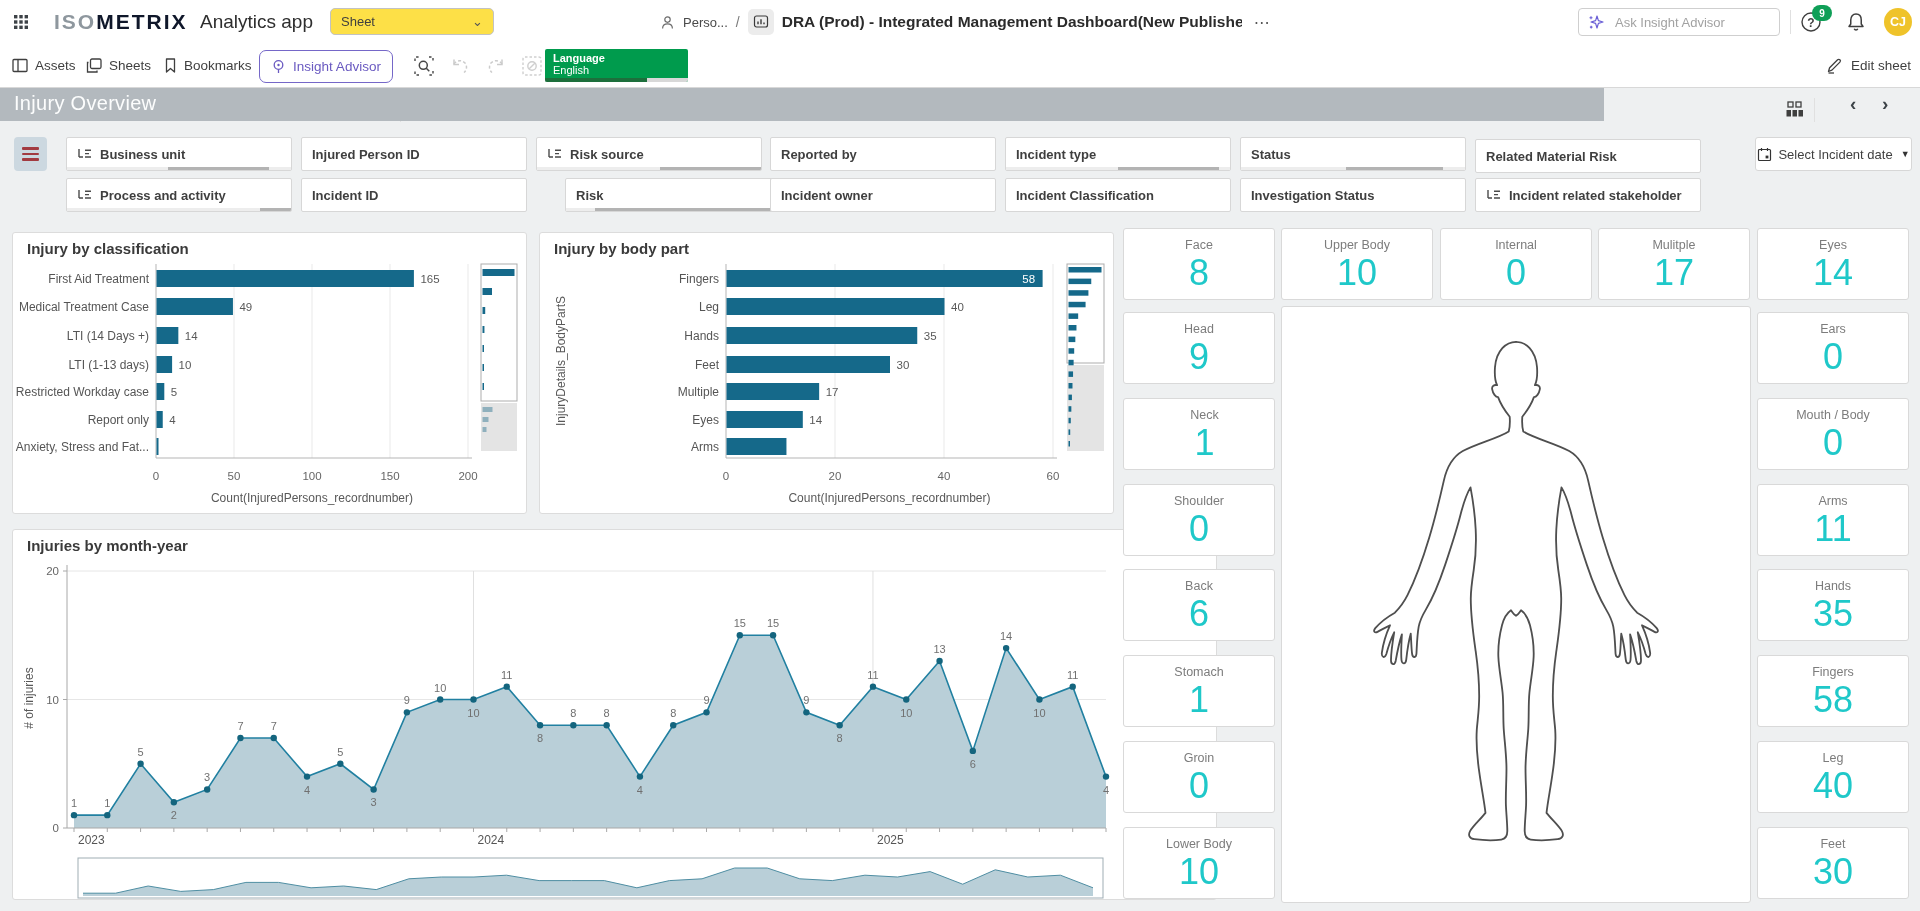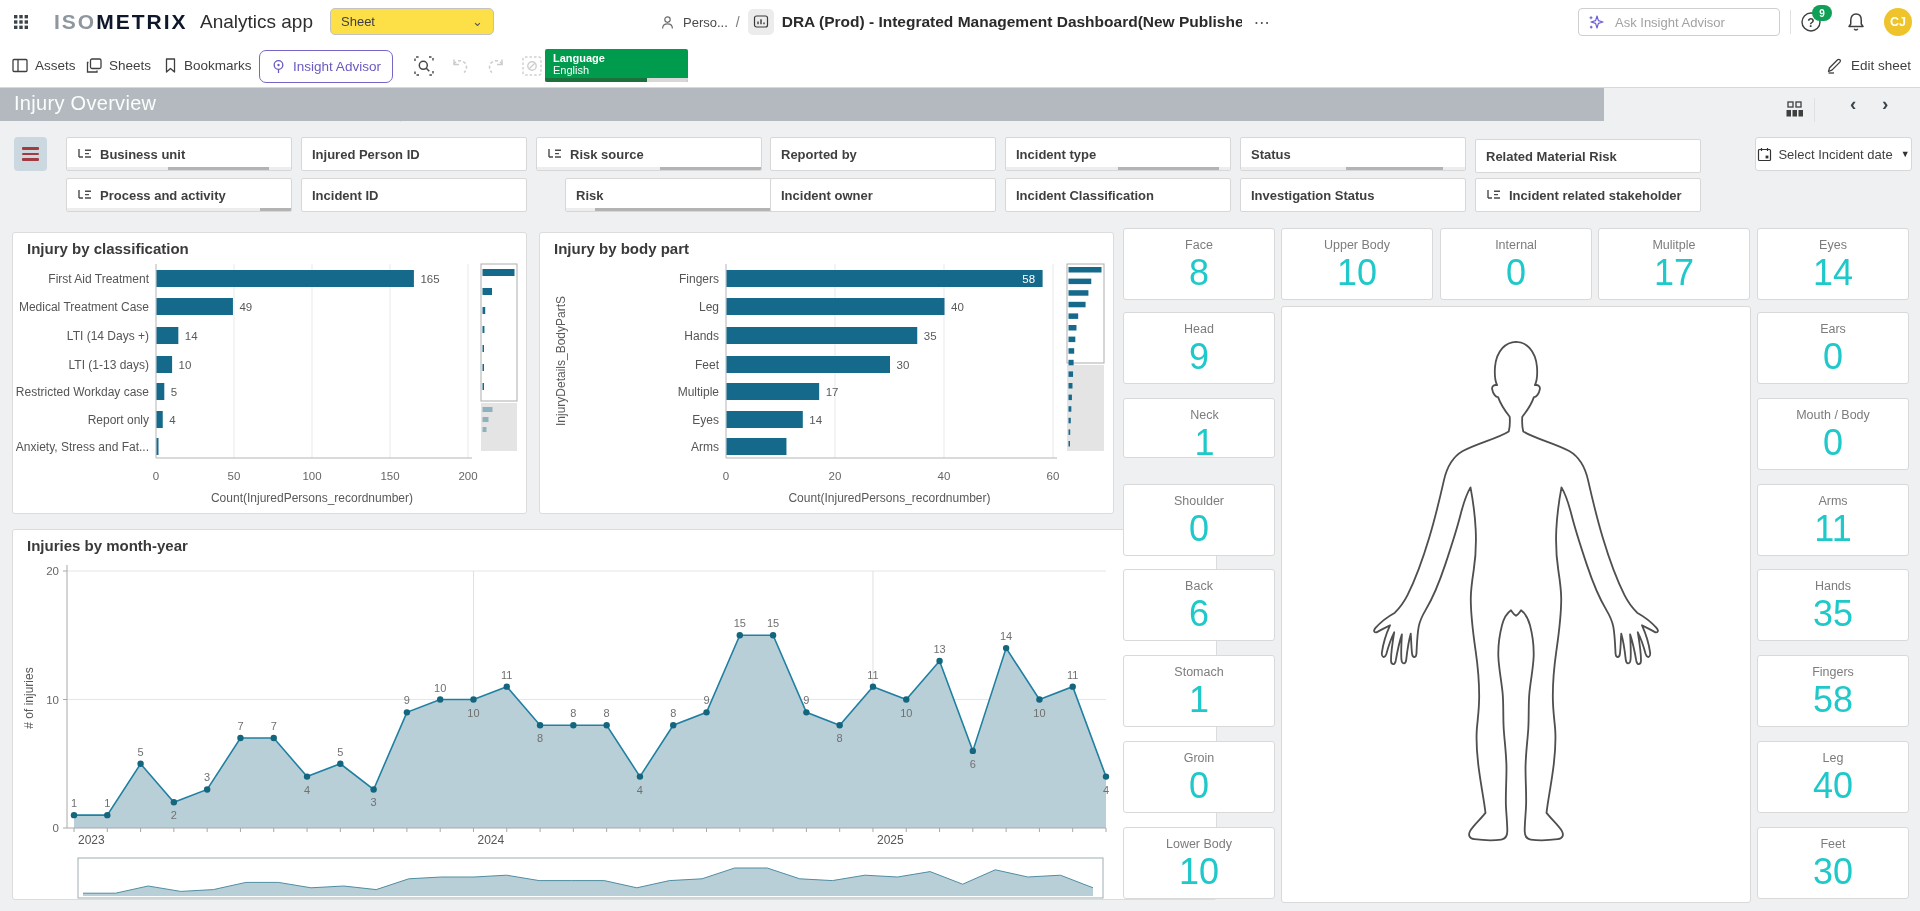--- a/index.html
+++ b/index.html
@@ -566,21 +566,21 @@
         <div class="kv">17</div>
       </div>
       <div class="kpi" style="left: 1757px; top: 228px; width: 152px; height: 72px;">
         <div class="kl">Eyes</div>
         <div class="kv">14</div>
       </div>
       <div class="kpi" style="left: 1123px; top: 312px; width: 152px; height: 72px;">
         <div class="kl">Head</div>
         <div class="kv">9</div>
       </div>
-      <div class="kpi" style="left: 1123px; top: 398px; width: 152px; height: 60px; padding-left: 11px;">
+      <div class="kpi" style="left: 1123px; top: 398px; width: 152px; height: 72px; padding-left: 11px;">
         <div class="kl">Neck</div>
         <div class="kv">1</div>
       </div>
       <div class="kpi" style="left: 1123px; top: 484px; width: 152px; height: 72px;">
         <div class="kl">Shoulder</div>
         <div class="kv">0</div>
       </div>
       <div class="kpi" style="left: 1123px; top: 569px; width: 152px; height: 72px;">
         <div class="kl">Back</div>
         <div class="kv">6</div>

